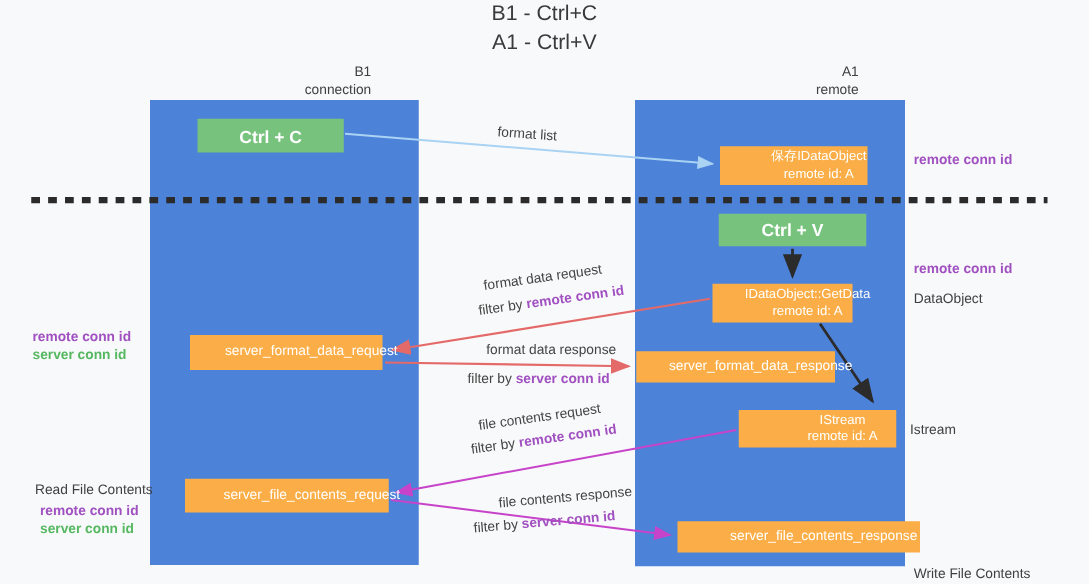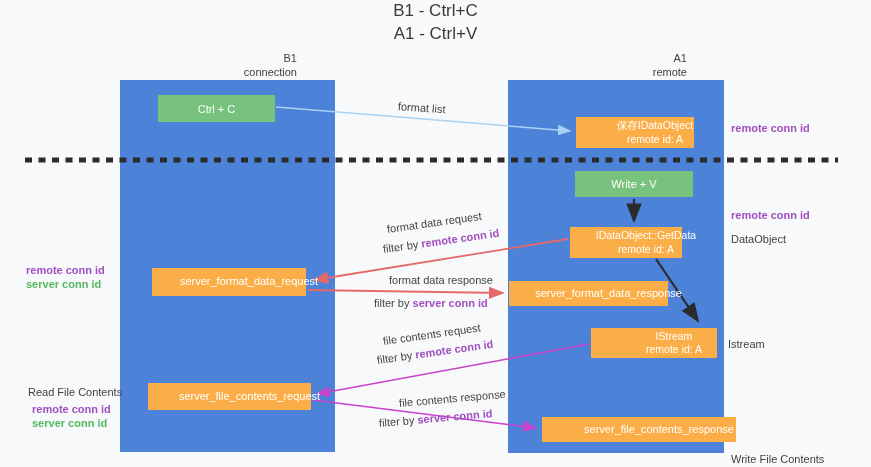--- a/index.html
+++ b/index.html
@@ -13,21 +13,21 @@
     position:relative;width:871px;height:467px;background:#f8f9fa;
     font-family:"Liberation Sans",sans-serif;color:var(--text-dark);
     overflow:hidden;
   }
   .abs{position:absolute;}
   .title{left:0;top:8;width:871px;text-align:center;font-size:17px;line-height:1.35;color:#3a3a3a;}
   .lifeline-header{text-align:right;font-size:11px;line-height:1.25;color:#3f3f3f;}
   .column{background:var(--column-blue);}
   .node{display:flex;flex-direction:column;align-items:center;justify-content:center;
         color:#fff;text-align:center;box-sizing:border-box;}
-  .node.green{background:var(--box-green);font-size:11px;}
+  .node.green{background:var(--box-green);font-size:14px;font-weight:bold;}
   .node.orange{background:var(--box-orange);font-size:10.5px;line-height:1.25;padding-left:40px;}
   .node .l{white-space:nowrap;}
   .flow-label{font-size:11px;color:#444;white-space:nowrap;transform-origin:left center;}
   .flow-label .key{color:var(--text-purple);font-weight:bold;}
   .ann{font-size:11px;white-space:nowrap;}
   .ann.purple{color:var(--text-purple);font-weight:bold;}
   .ann.green{color:var(--text-green);font-weight:bold;}
   .ann.dark{color:#3f3f3f;}
   svg.layer{position:absolute;left:0;top:0;pointer-events:none;}
   .st-blue{stroke:var(--arrow-blue);stroke-width:1.5;fill:none;}
@@ -88,21 +88,21 @@
   <div class="abs node green" style="left:158px;top:95px;width:117px;height:27px;">
     <span class="l">Ctrl + C</span>
   </div>
 
   <div class="abs node orange" style="left:576px;top:117px;width:118px;height:31px;">
     <span class="l">保存IDataObject</span>
     <span class="l">remote id: A</span>
   </div>
 
   <div class="abs node green" style="left:575px;top:171px;width:118px;height:26px;">
-    <span class="l">Write + V</span>
+    <span class="l">Ctrl + V</span>
   </div>
 
   <div class="abs node orange" style="left:570px;top:227px;width:112px;height:31px;">
     <span class="l">IDataObject::GetData</span>
     <span class="l">remote id: A</span>
   </div>
 
   <div class="abs node orange" style="left:152px;top:268px;width:154px;height:28px;font-size:11px;">
     <span class="l">server_format_data_request</span>
   </div>

